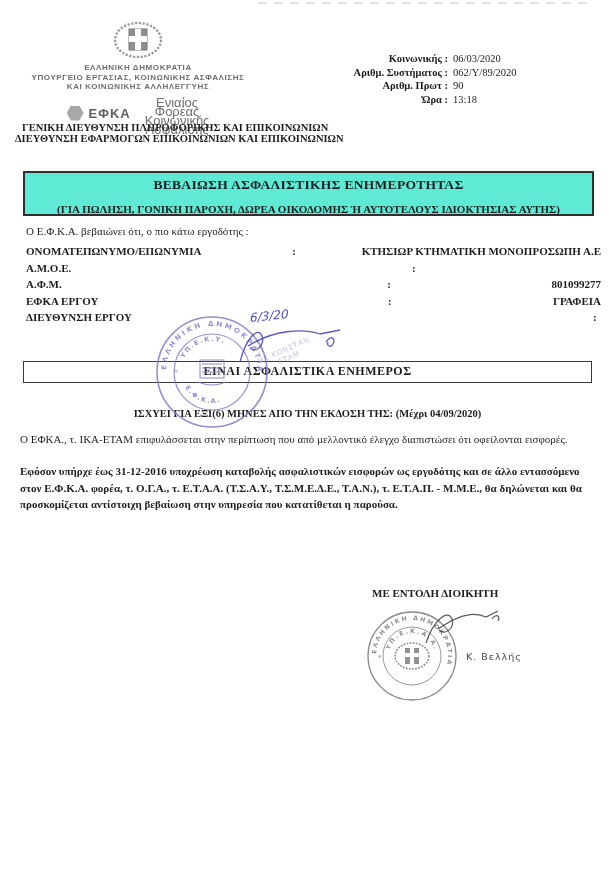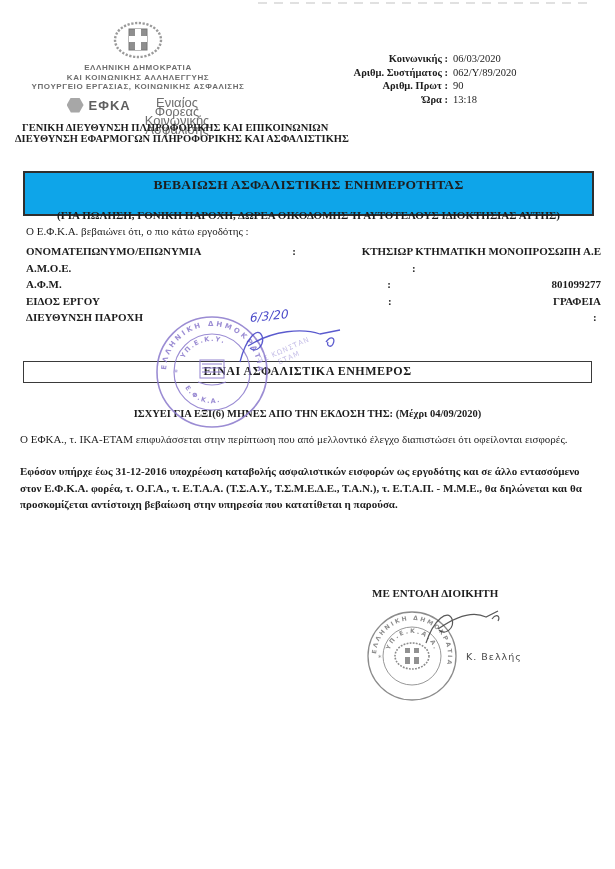--- a/index.html
+++ b/index.html
@@ -8,40 +8,40 @@
   .abs{position:absolute;}
   
   .scan-artifact{left:258px;top:2px;width:335px;height:2px;
     background:repeating-linear-gradient(90deg,#d9d9d9 0 9px,transparent 9px 16px);opacity:.8;}
   
   .hdr-left{left:18px;top:20px;width:240px;text-align:center;}
   .emblem-top{display:block;margin:0 auto 3px auto;}
   .gov-line{font-family:"Liberation Sans","DejaVu Sans",sans-serif;font-size:8px;
     color:#6e6e6e;letter-spacing:.6px;line-height:9.5px;font-weight:bold;}
   .efka-row{margin-top:6px;display:flex;justify-content:center;align-items:flex-start;gap:14px;}
-  .efka-logo{display:flex;align-items:center;gap:5px;}
+  .efka-logo{display:flex;align-items:center;gap:5px;margin-top:8px;}
   .efka-hex{width:17px;height:15px;background:#8a8a8a;
     clip-path:polygon(25% 0,75% 0,100% 50%,75% 100%,25% 100%,0 50%);opacity:.75;}
   .efka-text{font-family:"Liberation Sans","DejaVu Sans",sans-serif;font-weight:bold;
     font-size:13px;color:#5f5f5f;letter-spacing:1px;}
   .efka-sub{font-family:"Liberation Sans","DejaVu Sans",sans-serif;font-size:13px;
     color:#6e6e6e;line-height:9px;text-align:center;}
   
   .hdr-right{left:338px;top:52px;width:262px;font-size:10.5px;}
   .hr-row{display:flex;line-height:13.5px;}
   .hr-label{width:110px;text-align:right;font-weight:bold;}
   .hr-value{padding-left:5px;}
   
   .division1{left:22px;top:122px;font-weight:bold;font-size:10.5px;}
   .division2{left:15px;top:133px;font-weight:bold;font-size:10.5px;}
   
   .title-box{left:23px;top:171px;width:567px;height:41px;border:2px solid #2f2f2f;
-    text-align:center;background:#0ea5e9;}
+    text-align:center;background:#5eead4;}
   .title-l1{font-weight:bold;font-size:13.5px;margin-top:4px;letter-spacing:.3px;}
-  .title-l2{font-weight:bold;font-size:11px;margin-top:16px;}
+  .title-l2{font-weight:bold;font-size:11px;margin-top:10px;}
   
   .intro{left:26px;top:225px;font-size:11px;}
   .fields{left:26px;top:243px;width:575px;}
   .frow{display:flex;line-height:16.5px;font-weight:bold;font-size:11px;justify-content:space-between;}
   .flabel{width:205px;}
   .fcolon{width:8px;}
   .fvalue{white-space:pre-wrap;}
   
   .status-box{left:23px;top:361px;width:567px;height:20px;border:1.5px solid #3a3a3a;
     text-align:center;z-index:2;background:transparent;}
@@ -76,22 +76,22 @@
 <div class="abs scan-artifact"></div>
 
 <div class="abs hdr-left">
   <svg class="emblem-top" width="52" height="40" viewBox="0 0 52 40">
     <ellipse cx="26" cy="20" rx="23" ry="17" fill="none" stroke="#9a9a9a" stroke-width="2.4" stroke-dasharray="2.2,1.6"></ellipse>
     <rect x="17" y="9" width="18" height="21" fill="#8f8f8f" stroke="#777" stroke-width="1"></rect>
     <rect x="23" y="9" width="6" height="21" fill="#ffffff"></rect>
     <rect x="17" y="16" width="18" height="6" fill="#ffffff"></rect>
   </svg>
   <div class="gov-line">ΕΛΛΗΝΙΚΗ ΔΗΜΟΚΡΑΤΙΑ</div>
+  <div class="gov-line">ΥΠΟΥΡΓΕΙΟ ΕΡΓΑΣΙΑΣ, ΚΟΙΝΩΝΙΚΗΣ ΑΣΦΑΛΙΣΗΣ</div>
   <div class="gov-line">ΚΑΙ ΚΟΙΝΩΝΙΚΗΣ ΑΛΛΗΛΕΓΓΥΗΣ</div>
-  <div class="gov-line">ΥΠΟΥΡΓΕΙΟ ΕΡΓΑΣΙΑΣ, ΚΟΙΝΩΝΙΚΗΣ ΑΣΦΑΛΙΣΗΣ</div>
   <div class="efka-row">
     <div class="efka-logo">
       <span class="efka-hex"></span>
       <span class="efka-text">ΕΦΚΑ</span>
     </div>
     <div class="efka-sub">
       <div>Ενιαίος</div>
       <div>Φορέας</div>
       <div>Κοινωνικής</div>
       <div>Ασφάλισης</div>
@@ -112,21 +112,21 @@
     <span class="hr-label">Αριθμ. Πρωτ :</span>
     <span class="hr-value">90</span>
   </div>
   <div class="hr-row">
     <span class="hr-label">Ώρα :</span>
     <span class="hr-value">13:18</span>
   </div>
 </div>
 
 <div class="abs division1">ΓΕΝΙΚΗ ΔΙΕΥΘΥΝΣΗ ΠΛΗΡΟΦΟΡΙΚΗΣ ΚΑΙ ΕΠΙΚΟΙΝΩΝΙΩΝ</div>
-<div class="abs division2">ΔΙΕΥΘΥΝΣΗ ΕΦΑΡΜΟΓΩΝ ΠΛΗΡΟΦΟΡΙΚΗΣ ΚΑΙ ΑΣΦΑΛΙΣΤΙΚΗΣ</div>
+<div class="abs division2">ΔΙΕΥΘΥΝΣΗ ΕΦΑΡΜΟΓΩΝ ΕΠΙΚΟΙΝΩΝΙΩΝ ΚΑΙ ΕΠΙΚΟΙΝΩΝΙΩΝ</div>
 
 <div class="abs title-box">
   <div class="title-l1">ΒΕΒΑΙΩΣΗ ΑΣΦΑΛΙΣΤΙΚΗΣ ΕΝΗΜΕΡΟΤΗΤΑΣ</div>
   <div class="title-l2">(ΓΙΑ ΠΩΛΗΣΗ, ΓΟΝΙΚΗ ΠΑΡΟΧΗ, ΔΩΡΕΑ ΟΙΚΟΔΟΜΗΣ Ή ΑΥΤΟΤΕΛΟΥΣ ΙΔΙΟΚΤΗΣΙΑΣ ΑΥΤΗΣ)</div>
 </div>
 
 <div class="abs intro">Ο Ε.Φ.Κ.Α. βεβαιώνει ότι, ο πιο κάτω εργοδότης :</div>
 
 <div class="abs fields">
   <div class="frow">
@@ -138,26 +138,26 @@
     <span class="flabel">Α.Μ.Ο.Ε.</span>
     <span class="fcolon">:</span>
     <span class="fvalue"></span>
   </div>
   <div class="frow">
     <span class="flabel">Α.Φ.Μ.</span>
     <span class="fcolon">:</span>
     <span class="fvalue">801099277</span>
   </div>
   <div class="frow">
-    <span class="flabel">ΕΙΔΟΣ ΕΡΓΟΥ</span>
+    <span class="flabel">ΕΦΚΑ ΕΡΓΟΥ</span>
     <span class="fcolon">:</span>
     <span class="fvalue">ΓΡΑΦΕΙΑ</span>
   </div>
   <div class="frow">
-    <span class="flabel">ΔΙΕΥΘΥΝΣΗ ΠΑΡΟΧΗ</span>
+    <span class="flabel">ΔΙΕΥΘΥΝΣΗ ΕΡΓΟΥ</span>
     <span class="fcolon">:</span>
   </div>
 </div>
 
 <svg class="abs stamp-mid" width="120" height="120" viewBox="0 0 120 120">
   <circle cx="60" cy="60" r="55" fill="none" stroke="#8a79cc" stroke-width="1.6"></circle>
   <circle cx="60" cy="60" r="38" fill="none" stroke="#8a79cc" stroke-width="1.2"></circle>
   <defs>
     <path id="mid-outer" d="M 14,60 A 46,46 0 1,1 106,60 A 46,46 0 1,1 14,60"></path>
     <path id="mid-in-top" d="M 29,60 A 31,31 0 1,1 91,60"></path>

